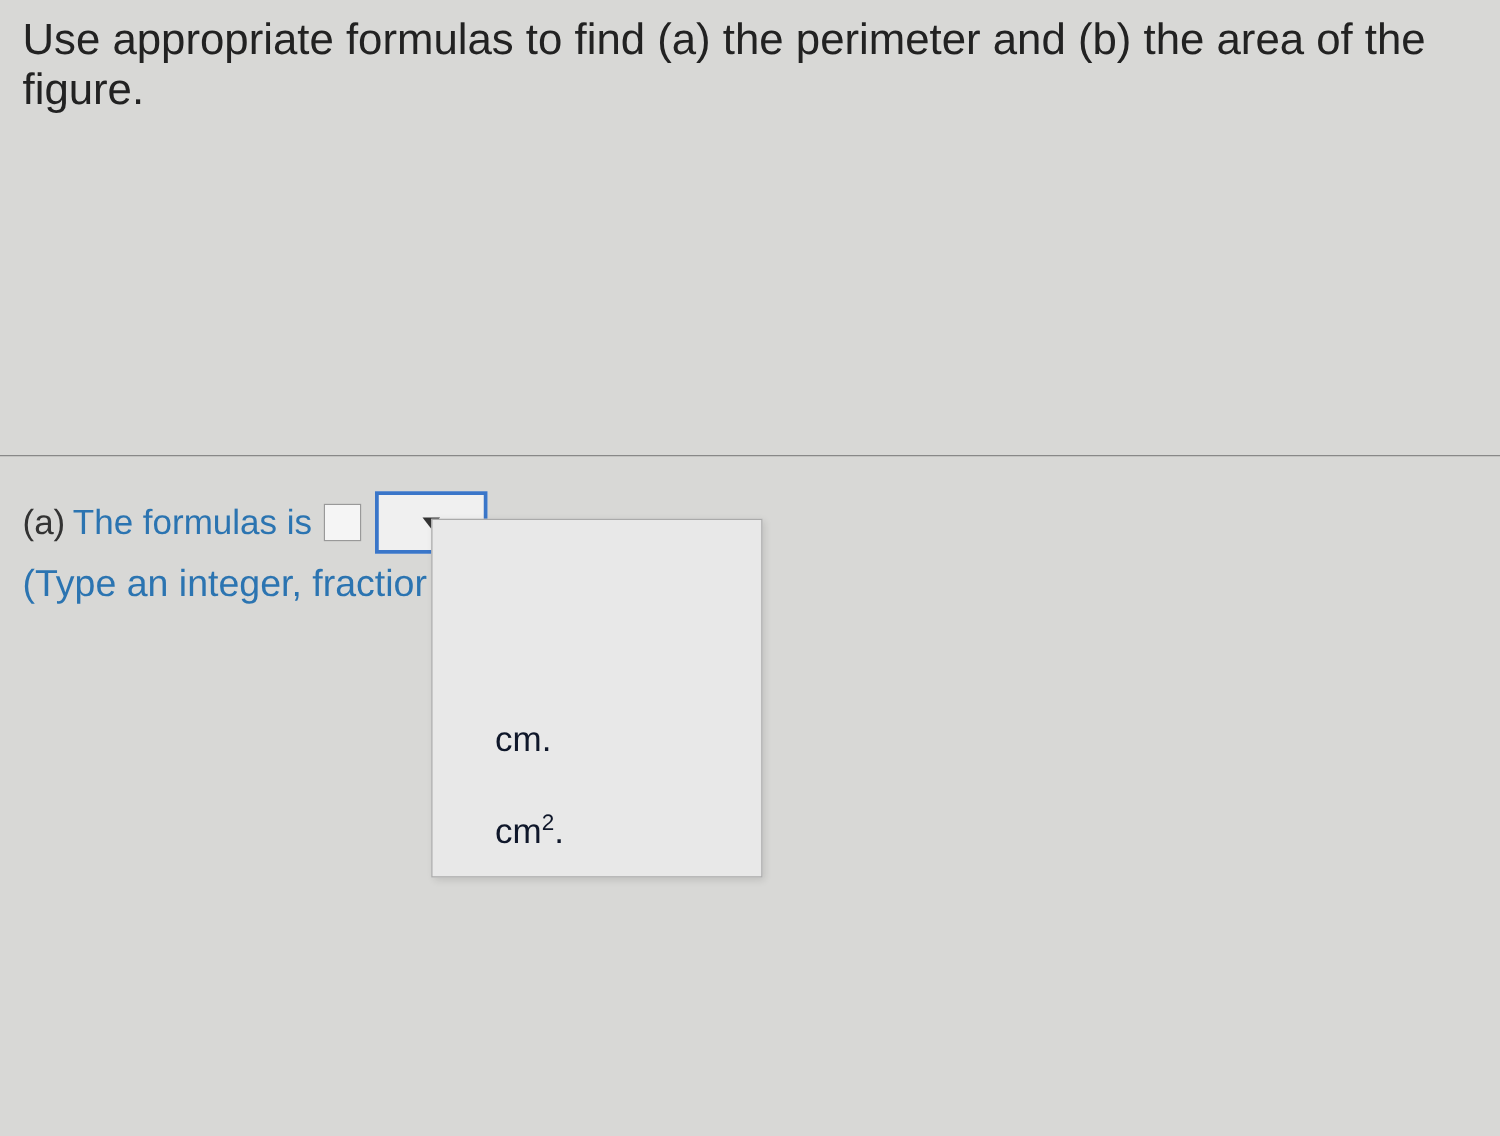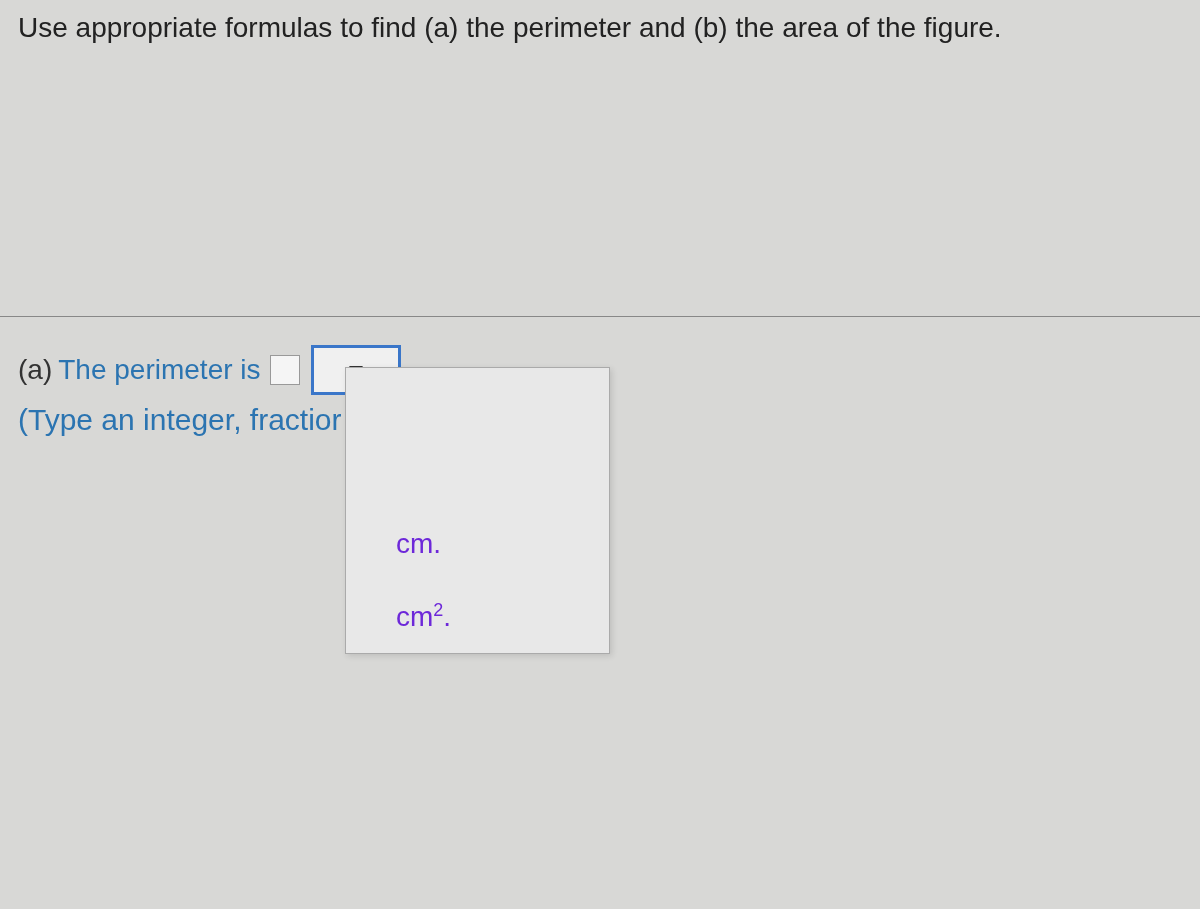--- a/index.html
+++ b/index.html
@@ -9,21 +9,21 @@
     }
     body {
       font-family: Arial, sans-serif;
       background: #d8d8d6;
       width: 1200px;
       height: 909px;
       position: relative;
     }
     .question-header {
       padding: 12px 18px;
-      font-size: 28px;
+      font-size: 35px;
       color: #222;
     }
     .divider {
       border: none;
       border-top: 1px solid #888;
       margin-top: 260px;
     }
     .answer-section {
       padding: 28px 18px;
       position: relative;
@@ -81,21 +81,21 @@
       left: 345px;
       width: 265px;
       background: #e8e8e8;
       border: 1px solid #aaa;
       padding-top: 140px;
       box-shadow: 2px 2px 6px rgba(0,0,0,0.12);
     }
     .dropdown-option {
       padding: 20px 50px;
       font-size: 28px;
-      color: #6d28d9;
+      color: #0f172a;
       cursor: pointer;
       text-align: left;
       text-decoration: underline;
     }
     .unit-option {
       display: inline-block;
     }
     sup {
       font-size: 18px;
       vertical-align: super;
@@ -104,21 +104,21 @@
 </head>
 <body>
 
 <div class="question-header">Use appropriate formulas to find (a) the perimeter and (b) the area of the figure.</div>
 
 <hr class="divider">
 
 <div class="answer-section">
   <div class="line-a">
     <span class="part-label">(a)</span>
-    <span class="answer-text">The perimeter is</span>
+    <span class="answer-text">The formulas is</span>
     <input type="text" class="input-box" style="">
     <div class="dropdown-trigger">
       <svg viewBox="0 0 20 20">
         <polygon points="3,6 17,6 10,15" fill="#333"></polygon>
       </svg>
     </div>
   </div>
   <div class="hint-text">(Type an integer, fractior</div>
   <div class="hint-fragment">er.)</div>
 

